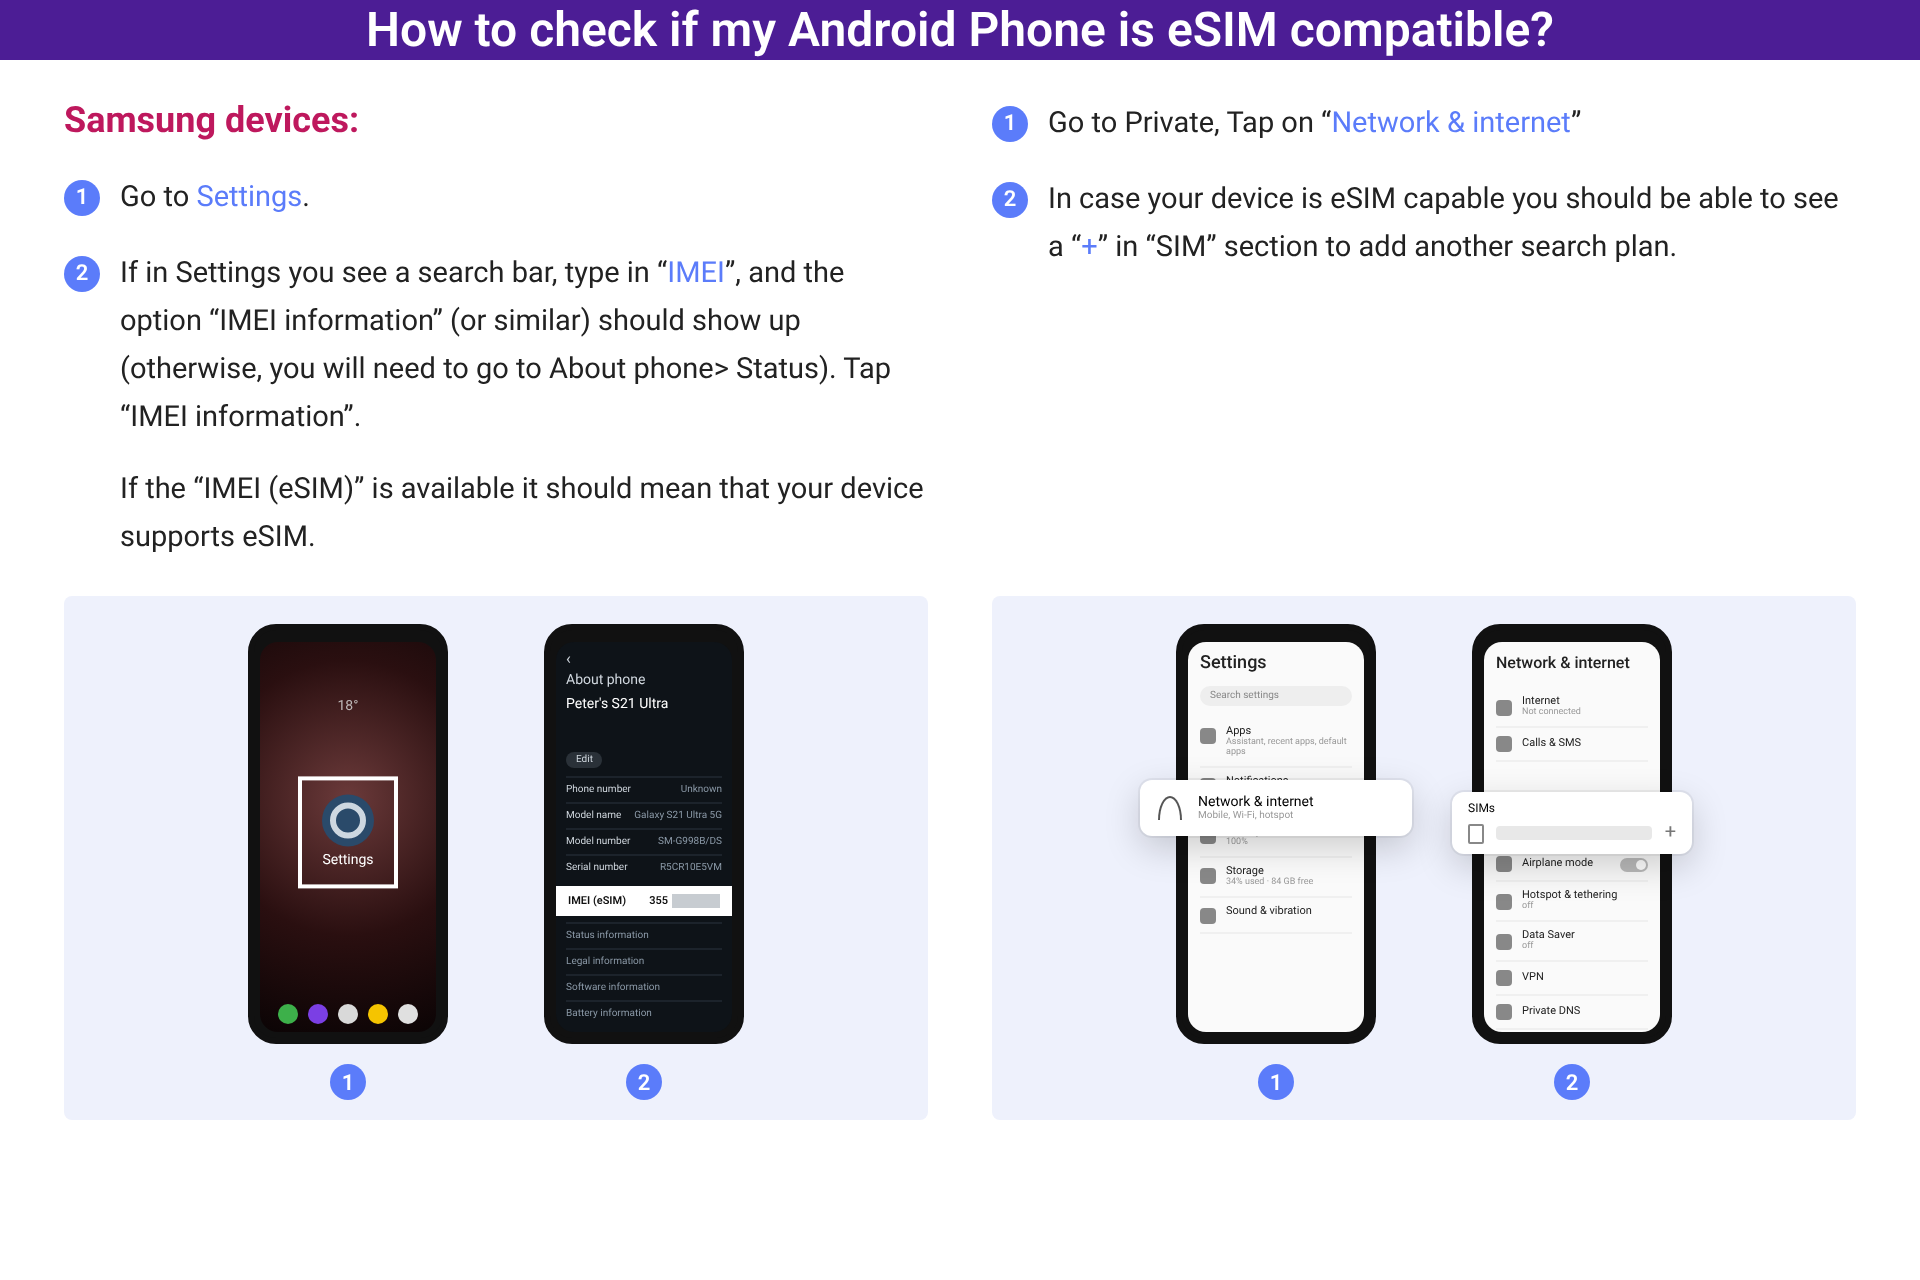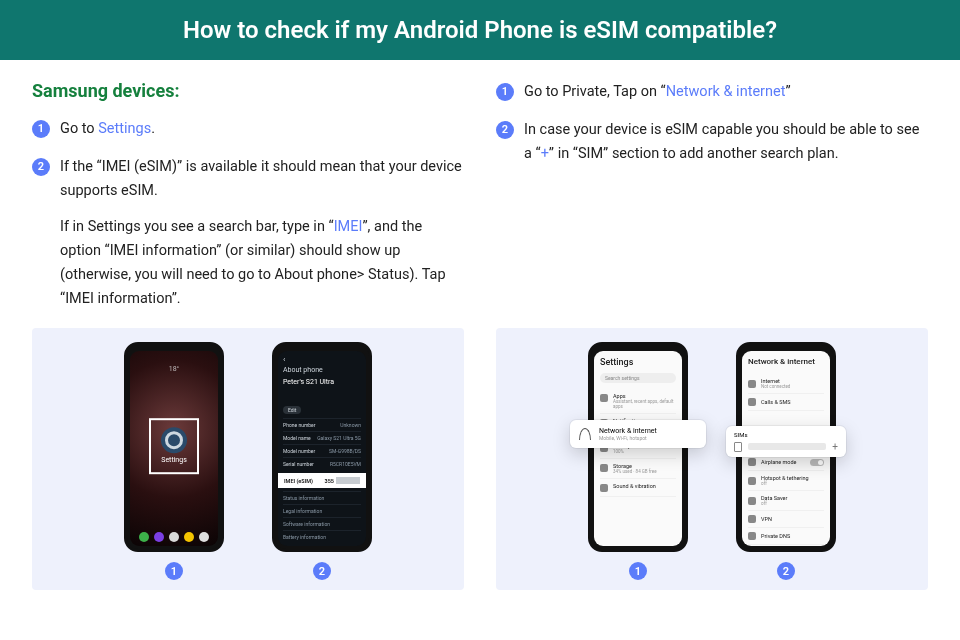--- a/index.html
+++ b/index.html
@@ -4,38 +4,38 @@
 <style>
   * { box-sizing: border-box; margin: 0; padding: 0; }
   body {
     font-family: -apple-system, BlinkMacSystemFont, "Segoe UI", Roboto, sans-serif;
     background: #fff;
     width: 960px;
     height: 640px;
     overflow: hidden;
   }
   .header {
-    background: #0f766e;
+    background: #4c1d95;
     color: #fff;
     text-align: center;
-    padding: 16px 0;
+    padding: 1px 0;
     font-size: 24px;
     font-weight: 600;
   }
   .content {
     display: flex;
     gap: 32px;
     padding: 20px 32px 0 32px;
   }
   .col { flex: 1; }
   .col h2 {
     font-size: 18px;
     font-weight: 700;
     margin-bottom: 16px;
-    color: #15803d;
+    color: #be185d;
   }
   .steps { list-style: none; }
   .steps li {
     display: flex;
     align-items: flex-start;
     gap: 10px;
     margin-bottom: 14px;
     font-size: 14.5px;
     line-height: 1.65;
     color: #222;
@@ -100,21 +100,21 @@
     font-size: 11px;
     font-weight: 600;
     display: flex;
     align-items: center;
     justify-content: center;
   }
   
   .screen.s1 {
     background: radial-gradient(circle at 50% 40%, #6b3a3a 0%, #2a0f10 55%, #0b0405 100%);
   }
-  .s1 .clock { color:#ddd; font-size:7px; text-align:center; margin-top:14px; opacity:.8;}
+  .s1 .clock { color:#ddd; font-size:7px; text-align:center; margin-top:28px; opacity:.8;}
   .s1 .settings-box {
     position:absolute; left:50%; top:50%; transform:translate(-50%,-55%);
     width:50px; height:56px; border:2px solid #fff;
     display:flex; flex-direction:column; align-items:center; justify-content:center;
     gap:3px;
   }
   .s1 .gear {
     width:26px;height:26px;border-radius:50%;background:#2a4a6a;
     display:flex;align-items:center;justify-content:center;
   }
@@ -172,24 +172,24 @@
         <span class="step-num">1</span>
         <div class="step-body">
           <p>
             <span>Go to </span><span class="hl">Settings</span><span>.</span>
           </p>
         </div>
       </li>
       <li>
         <span class="step-num">2</span>
         <div class="step-body">
-          <p>If the “IMEI (eSIM)” is available it should mean that your device supports eSIM.</p>
           <p>
             <span>If in Settings you see a search bar, type in “</span><span class="hl">IMEI</span><span>”, and the option “IMEI information” (or similar) should show up (otherwise, you will need to go to About phone&gt; Status). Tap “IMEI information”.</span>
           </p>
+          <p>If the “IMEI (eSIM)” is available it should mean that your device supports eSIM.</p>
         </div>
       </li>
     </ol>
   </div>
 
   <div class="col">
     <ol class="steps">
       <li>
         <span class="step-num">1</span>
         <div class="step-body">

